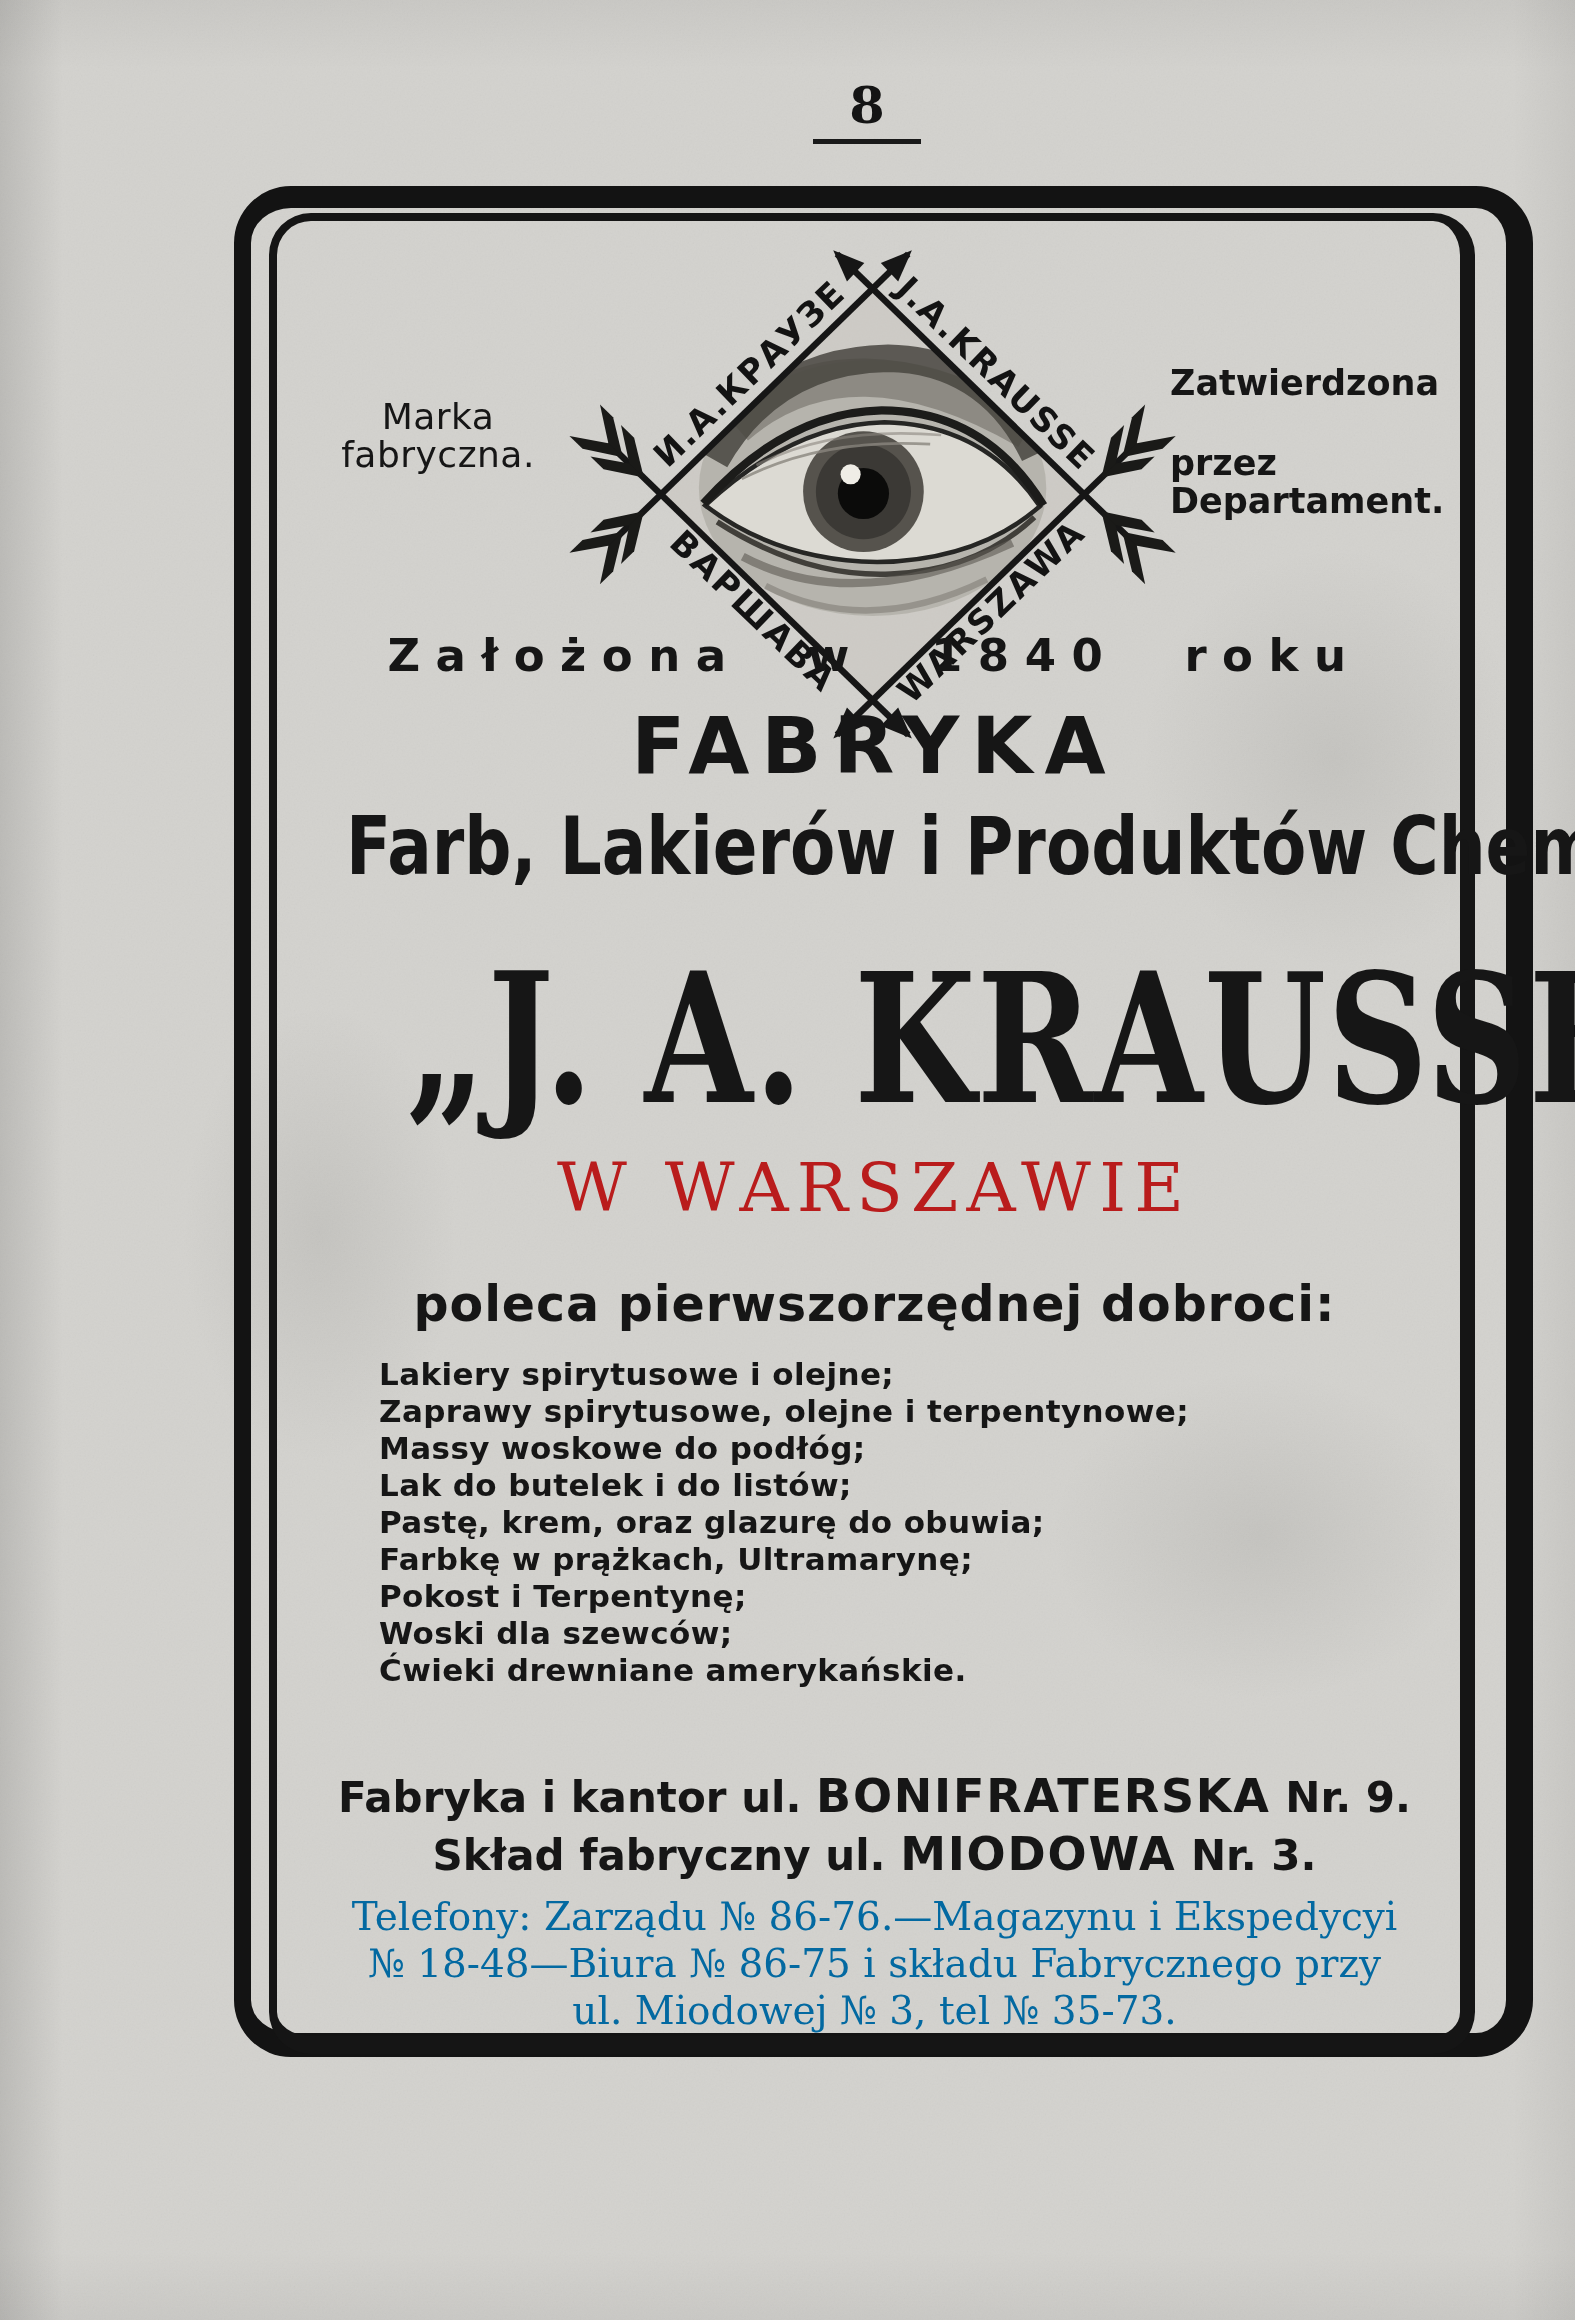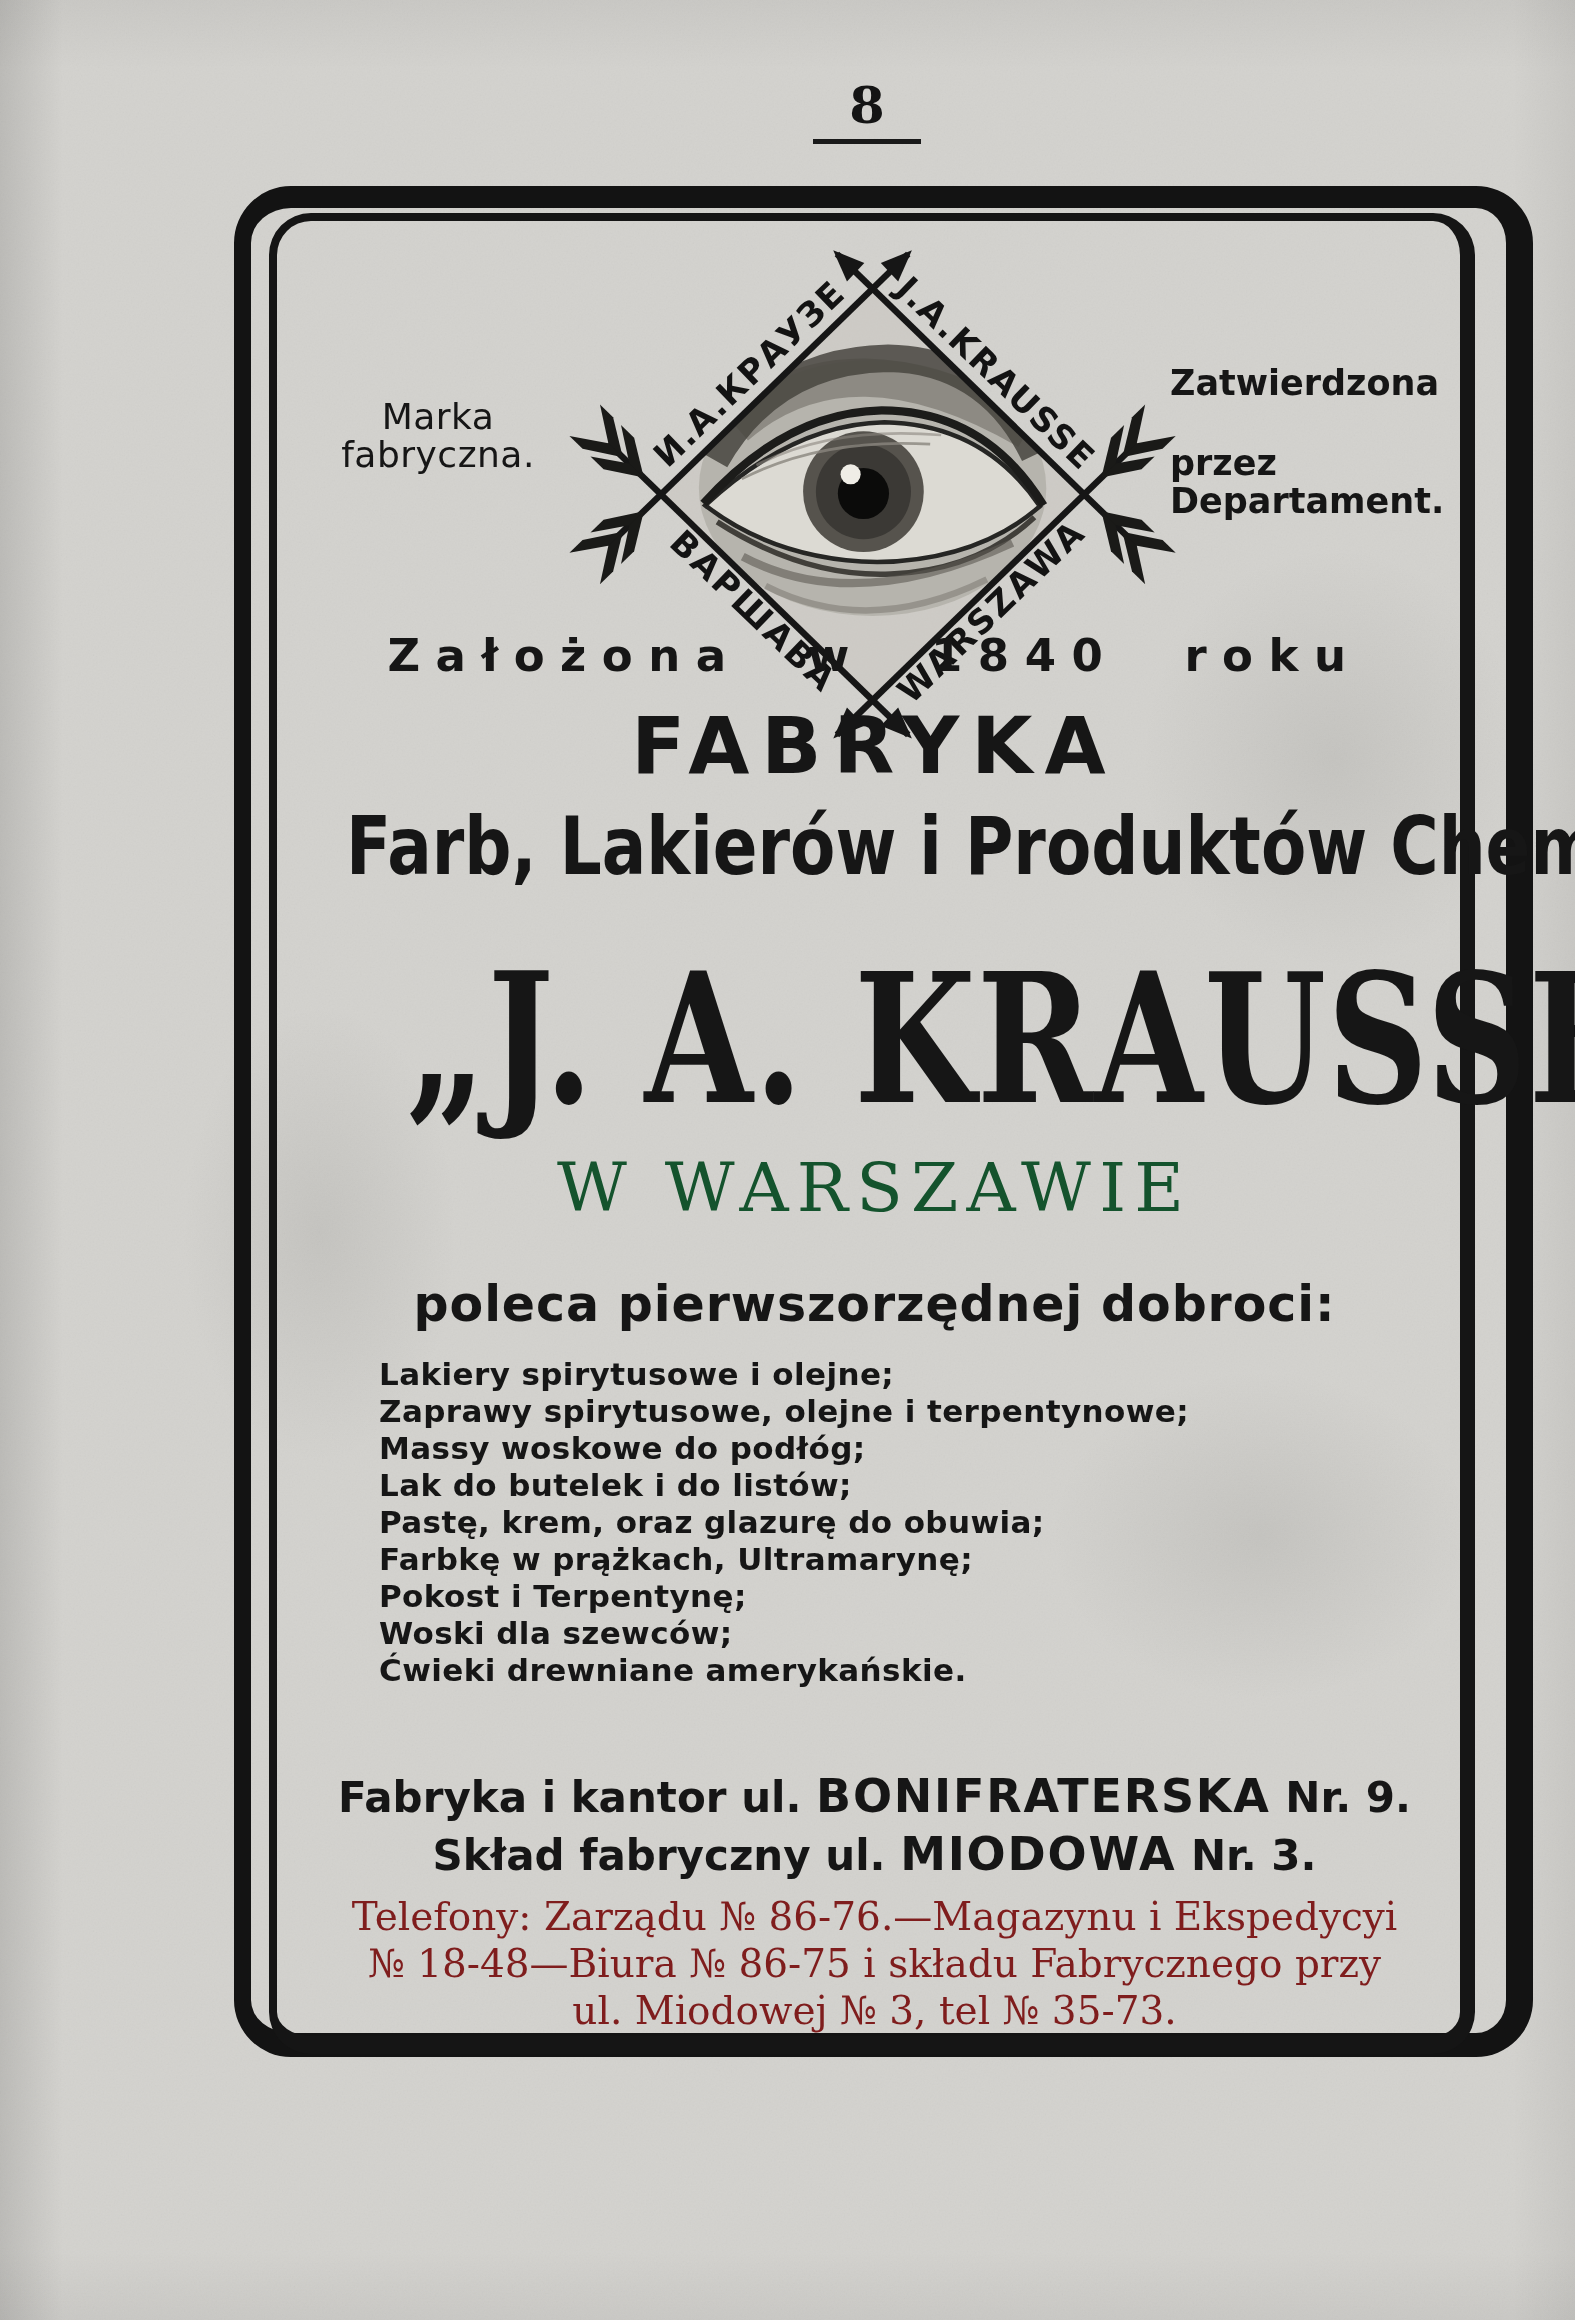--- a/index.html
+++ b/index.html
@@ -42,37 +42,37 @@
 
   
   .center{position:absolute;left:274px;width:1201px;text-align:center;}
   .founded{top:629px;font-size:45px;font-weight:bold;letter-spacing:15.5px;word-spacing:35px;}
   .fabryka{top:700px;font-size:79px;font-weight:bold;letter-spacing:12px;}
   .fsub{top:802px;font-size:75px;font-weight:bold;letter-spacing:0;
     transform:scale(.88,1.08);transform-origin:50% 50%;white-space:nowrap;}
   .company{top:934px;font-family:"DejaVu Serif",serif;font-size:179px;font-weight:bold;
     transform:scale(.78,1);transform-origin:50% 0;white-space:nowrap;letter-spacing:1.8px;}
   .city{top:1148px;font-family:"DejaVu Serif",serif;font-size:68px;font-weight:normal;
-    letter-spacing:8.2px;color:#14532d;}
+    letter-spacing:8.2px;color:#b91c1c;}
   .tagline{top:1276px;font-size:49px;font-weight:bold;letter-spacing:0.9px;}
 
   
   .products{position:absolute;left:379px;top:1356px;font-size:31px;font-weight:bold;
     line-height:37px;letter-spacing:0.4px;}
   .products .item{white-space:nowrap;}
 
   
   .addr{font-weight:bold;white-space:nowrap;}
   .addr1{top:1769px;font-size:42px;}
   .addr2{top:1827px;font-size:42px;}
   .addr .street{font-size:46px;letter-spacing:1.8px;}
 
   
   .phones{position:absolute;left:274px;top:1893px;width:1201px;text-align:center;
-    font-family:"DejaVu Serif",serif;font-size:39px;line-height:47px;color:#7f1d1d;}
+    font-family:"DejaVu Serif",serif;font-size:39px;line-height:47px;color:#0369a1;}
 </style>
 </head>
 <body>
 
 <div class="page">
 
   <svg class="noise-layer" width="1575" height="2321" viewBox="0 0 1724 2540">
     <filter id="grain">
       <feTurbulence type="fractalNoise" baseFrequency="0.55" numOctaves="2" stitchTiles="stitch" result="t"></feTurbulence>
       <feColorMatrix in="t" type="saturate" values="0"></feColorMatrix>

